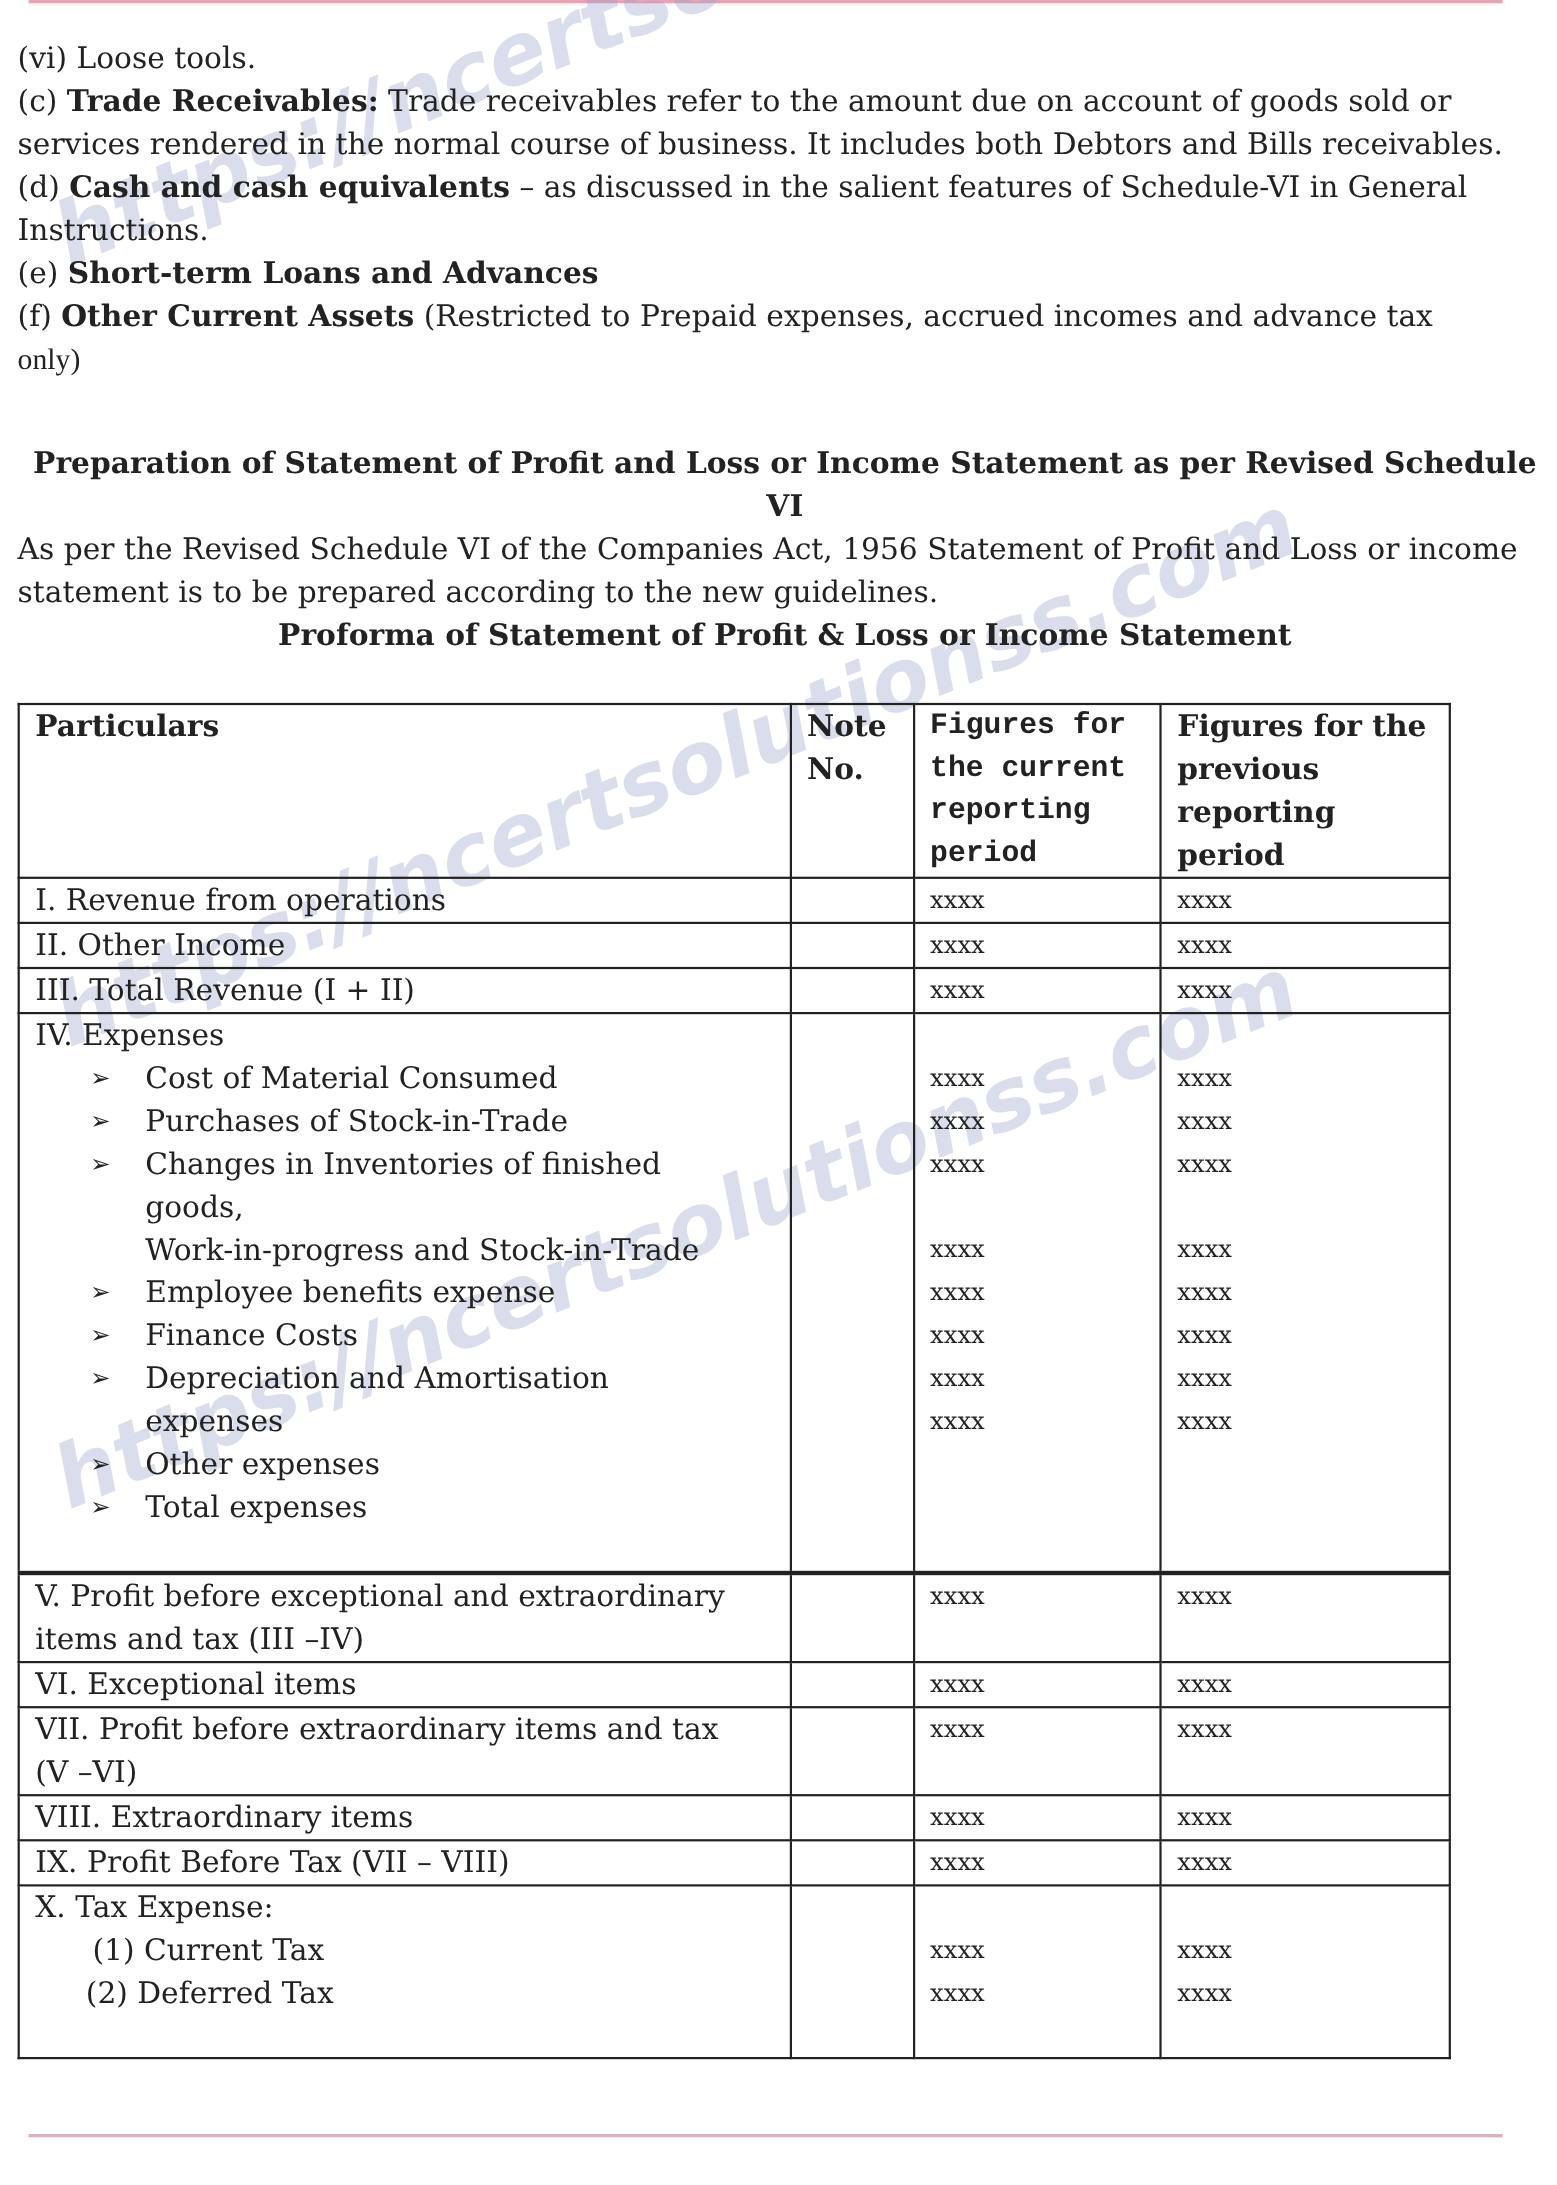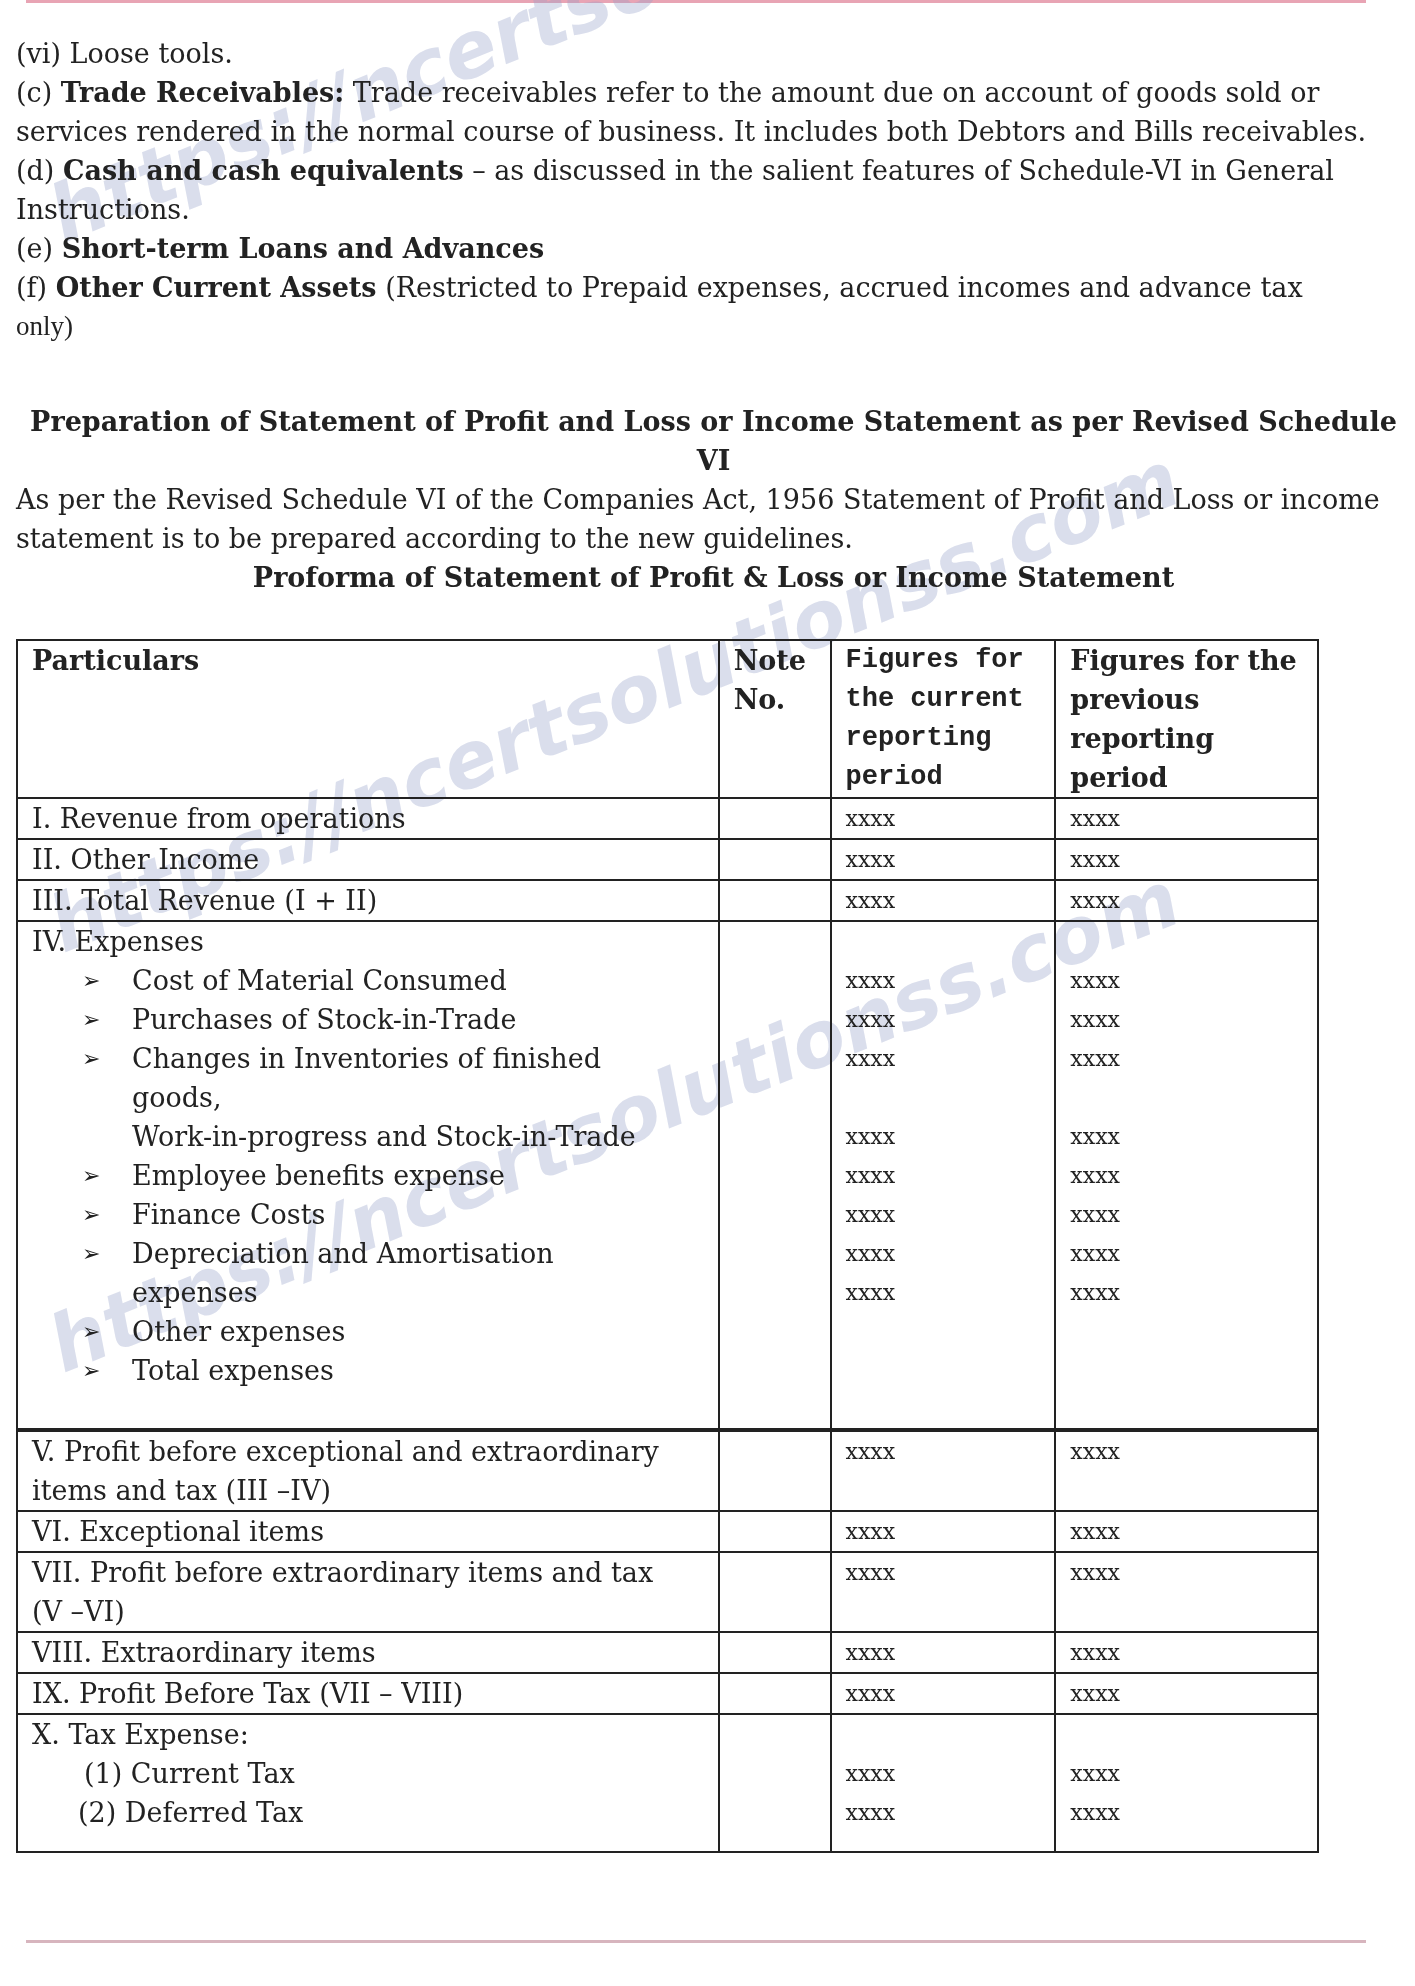--- a/index.html
+++ b/index.html
@@ -185,21 +185,21 @@
     <td class="val lft">xxxx</td>
   </tr>
 
   <tr>
     <td>IX. Profit Before Tax (VII – VIII)</td>
     <td></td>
     <td class="val lft">xxxx</td>
     <td class="val lft">xxxx</td>
   </tr>
 
-  <tr style="height:138px;">
+  <tr style="height:157px;">
     <td>
       <span class="v">X. Tax Expense:</span>
       <span class="indent">(1) Current Tax</span>
       <span class="indent" style="padding-left:46px;">(2) Deferred Tax</span>
     </td>
     <td></td>
     <td class="val lft">
       <span class="blank"></span>
       <span class="v">xxxx</span>
       <span class="v">xxxx</span>

